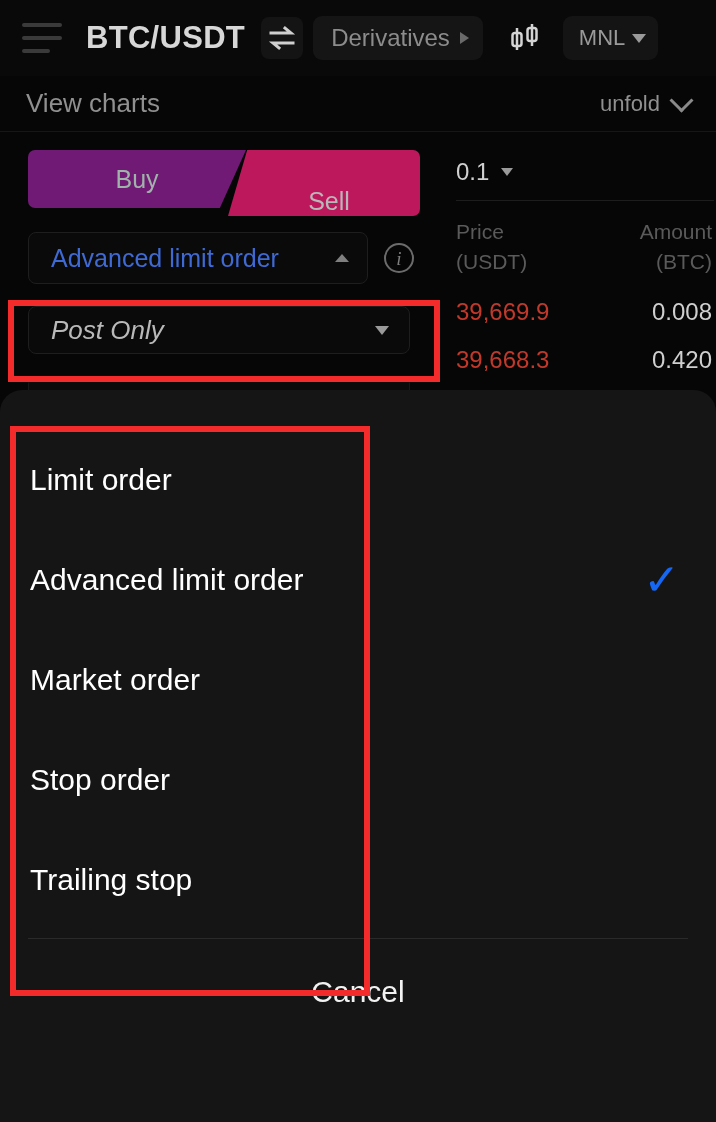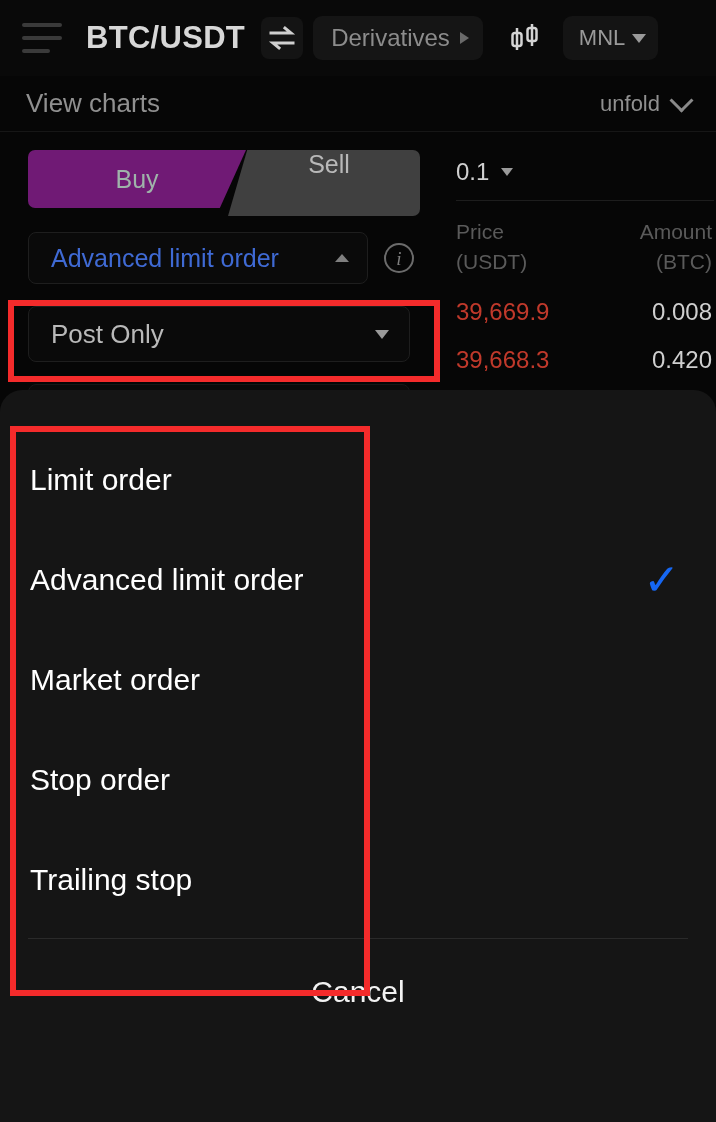--- a/index.html
+++ b/index.html
@@ -92,23 +92,23 @@
   .bs-row{ position:relative; height:66px; margin:0 28px; }
   .buy-tab{
     position:absolute; left:0; top:0; width:218px; height:58px;
     background:#701a75; border-radius:7px 0 0 7px;
     clip-path: polygon(0 0, 100% 0, 88% 100%, 0 100%);
     display:flex; align-items:center; justify-content:center;
   }
   .buy-tab span{ font-size:25px; color:#9fb3aa; font-weight:400; }
   .sell-tab{
     position:absolute; left:200px; top:0; width:192px; height:66px;
-    background:#404040; border-radius:0 7px 7px 0;
+    background:#be185d; border-radius:0 7px 7px 0;
     clip-path: polygon(10% 0, 100% 0, 100% 100%, 0 100%);
-    display:flex; align-items:flex-start; justify-content:center; padding-left:10px;
+    display:flex; align-items:flex-end; justify-content:center; padding-left:10px;
   }
   .sell-tab span{ font-size:25px; color:#b8b8b8; }
 
   .adv-row{ display:flex; align-items:center; margin:16px 0 0 28px; }
   .adv-select{
     width:340px; height:52px; border:1px solid #1e1e1e; border-radius:8px;
     background:#0a0a0a; display:flex; align-items:center;
     justify-content:space-between; padding:0 18px 0 22px;
   }
   .adv-select .lbl{ font-size:25px; color:#3f6ad4; white-space:nowrap; }
@@ -118,23 +118,23 @@
   }
   .info-icon{
     width:30px;height:30px;border:2px solid #6b6b6b;border-radius:50%;
     margin-left:16px; display:flex;align-items:center;justify-content:center;
     font-family:"Liberation Serif", serif; font-style:italic;
     font-size:19px; color:#7d7d7d; line-height:1;
   }
 
   .post-row{ margin:22px 0 0 28px; }
   .post-select{
-    width:382px; height:56px; border:1px solid #1e1e1e; border-radius:8px;
+    width:382px; height:48px; border:1px solid #1e1e1e; border-radius:8px;
     background:#0a0a0a; display:flex; align-items:center;
-    justify-content:space-between; padding:0 20px 0 22px;
+    justify-content:space-between; padding:0 20px 0 22px;font-style:italic;
   }
   .post-select .lbl{ font-size:26px; color:#b9b9b9; }
   .caret-d2{
     width:0;height:0;border-top:9px solid #9a9a9a;
     border-left:7px solid transparent;border-right:7px solid transparent;
   }
   .ghost-box{
     width:382px;height:56px;border:1px solid #171717;border-radius:8px;
     margin:22px 0 0 28px;background:#0a0a0a;
   }

